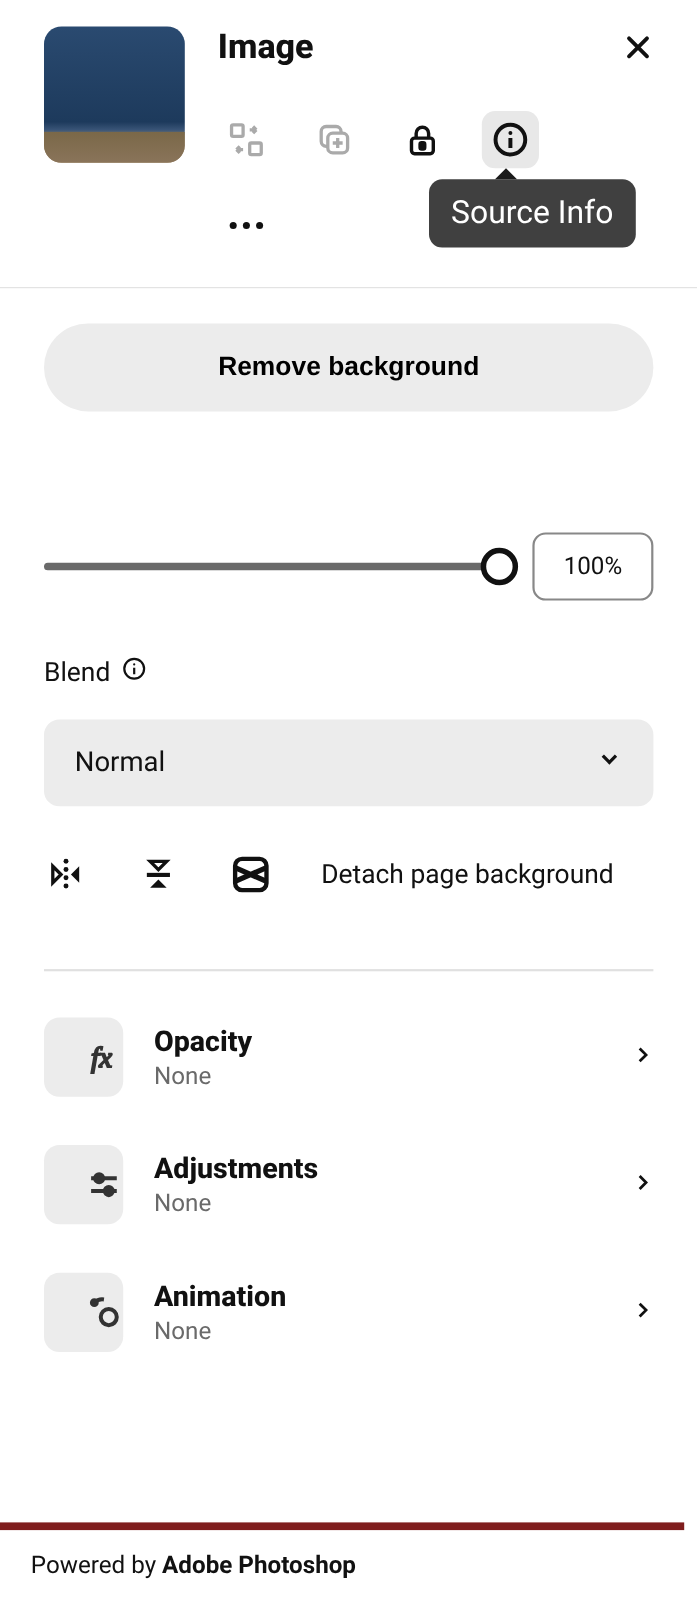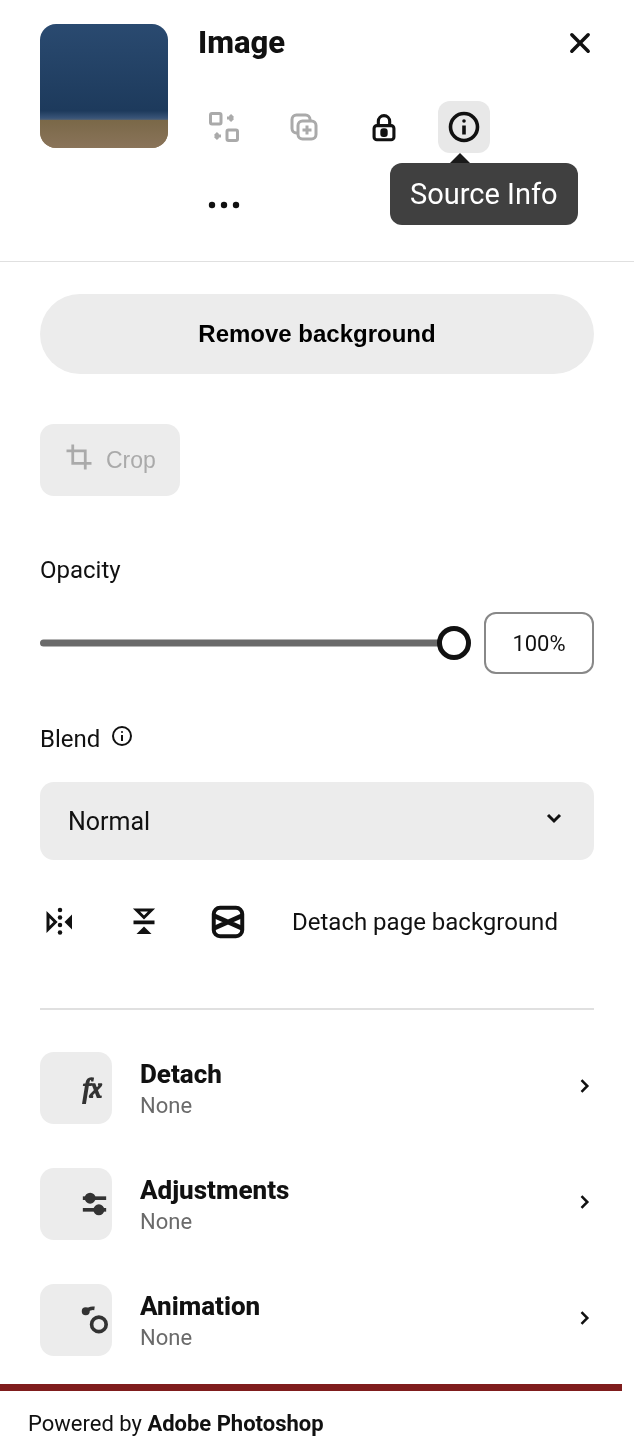--- a/index.html
+++ b/index.html
@@ -322,32 +322,22 @@
     </div>
   </div>
 </div>
 
 <div class="divider"></div>
 
 <div class="content">
   <button class="pill-btn">Remove background</button>
 
   <div class="action-row">
-    <button class="action-btn disabled">
-      <span>
-        <svg width="30" height="30" viewBox="0 0 24 24" fill="none" stroke="#aaa" stroke-width="2.2">
-            <path d="M7 2 V17 H22"></path>
-            <path d="M2 7 H17 V22"></path>
-          </svg>
-      </span>
-      <span>Crop</span>
-    </button>
-  </div>
-
-  <div class="label">Opacity</div>
+  </div>
+
   <div class="slider-row">
     <div class="slider">
       <div class="slider-track"></div>
       <div class="slider-thumb"></div>
     </div>
     <div class="value-box">100%</div>
   </div>
 
   <div class="label">
     <span>Blend</span>
@@ -397,21 +387,21 @@
 
   <div class="section-divider"></div>
 
   <div class="list-item">
     <div class="list-icon">
       <svg width="40" height="40" viewBox="0 0 24 24" fill="none" stroke="#333" stroke-width="1.2">
           <text x="4" y="18" font-size="18" font-style="italic" font-family="serif" fill="#333">fx</text>
         </svg>
     </div>
     <div class="list-text">
-      <div class="list-title">Detach</div>
+      <div class="list-title">Opacity</div>
       <div class="list-sub">None</div>
     </div>
     <span class="chevron">
       <svg width="20" height="20" viewBox="0 0 24 24" fill="none" stroke="#111" stroke-width="3">
           <path d="M9 5 l7 7 -7 7"></path>
         </svg>
     </span>
   </div>
 
   <div class="list-item">

